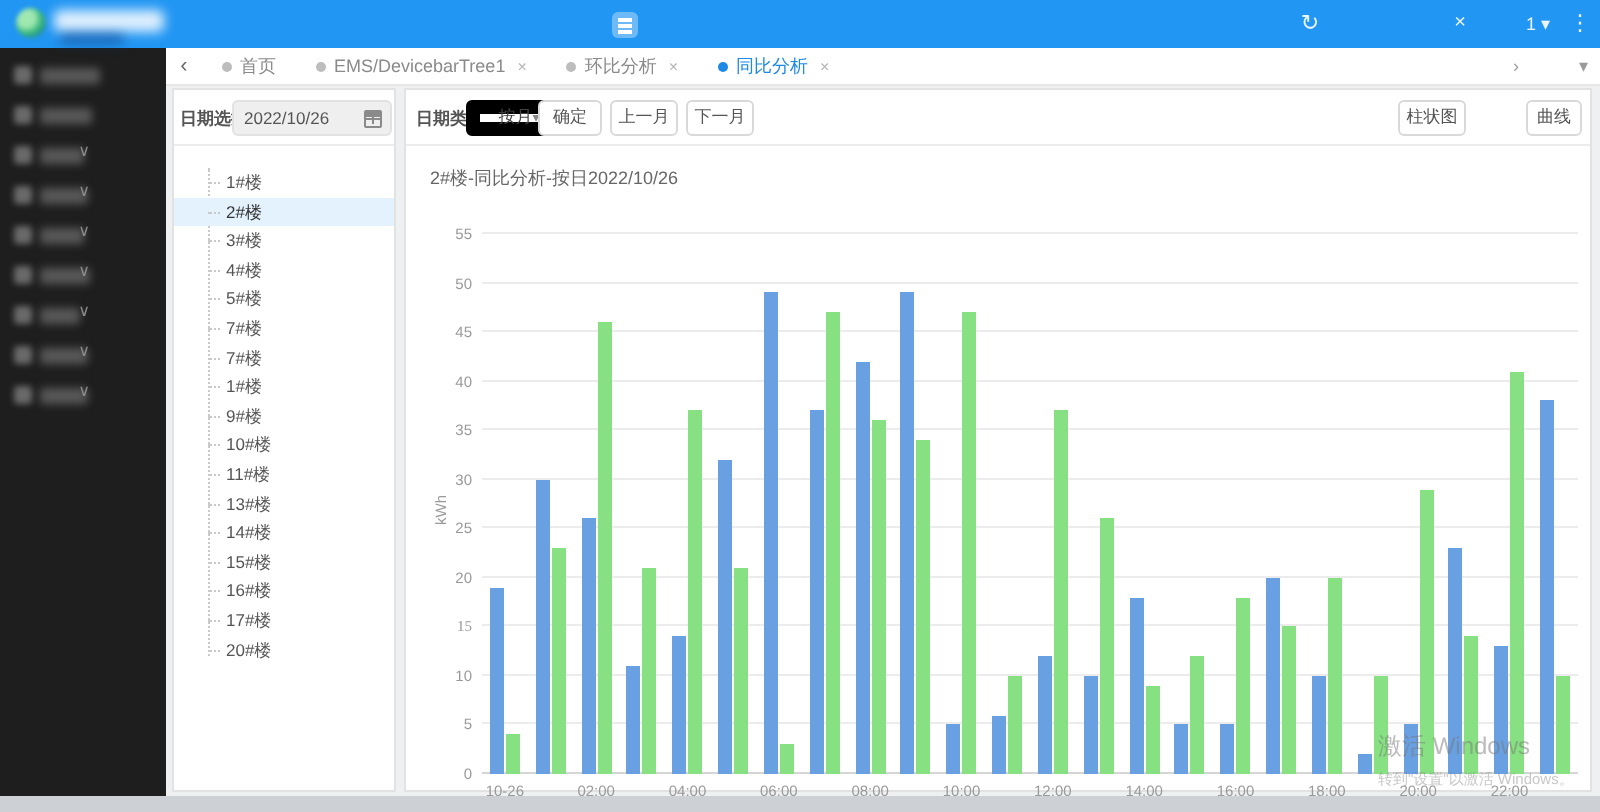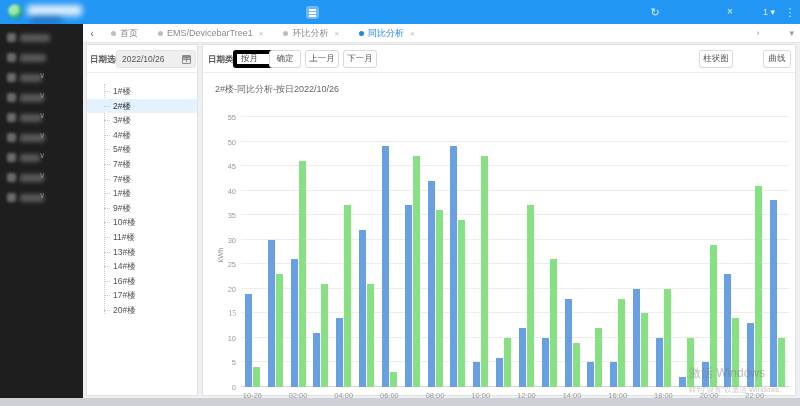--- a/index.html
+++ b/index.html
@@ -74,23 +74,23 @@
   .tree-guide { position:absolute; left:17px; top:0; bottom:4px; border-left:1px dotted #c9c9c9; }
   .tree-item { position:relative; height:14.6px; line-height:14.6px; font-size:8.5px; color:#555;
       padding-left:26px; cursor:pointer; }
   .tree-item::before { content:""; position:absolute; left:17px; top:7px; width:6px;
       border-top:1px dotted #c9c9c9; }
   .tree-item.selected { background:#e3f2fd; color:#333; }
 
   
   .mp-toolbar { position:relative; height:28px; border-bottom:1px solid #ececec; }
   .mp-label { position:absolute; left:5px; top:9px; font-size:8.5px; color:#555; font-weight:bold; }
-  .type-select { position:absolute; left:30px; top:5px; width:53px; height:18px; border:4px solid #000000;
+  .type-select { position:absolute; left:30px; top:5px; width:53px; height:18px; border:7px solid #000000;
       border-radius:3px; background:#fff; font-size:8.5px; color:#444; display:flex; align-items:center;
-      justify-content:space-between; padding:0 4px; cursor:pointer; }
+      justify-content:center; padding:0 4px; cursor:pointer; }
   .type-select .caret { font-size:7px; color:#888; }
   .btn { position:absolute; top:5px; height:18px; background:#fff; border:1px solid #d9d9d9;
       border-radius:3px; font-size:8.5px; color:#555; display:flex; align-items:center;
       justify-content:center; cursor:pointer; }
   .btn-confirm { left:66px; width:32px; }
   .btn-prev { left:102px; width:34px; }
   .btn-next { left:140px; width:34px; }
   .btn-bar { right:62px; width:34px; }
   .btn-curve { right:4px; width:28px; }
 
@@ -236,20 +236,21 @@
         <div class="tree-item">4#楼</div>
         <div class="tree-item">5#楼</div>
         <div class="tree-item">7#楼</div>
         <div class="tree-item">7#楼</div>
         <div class="tree-item">1#楼</div>
         <div class="tree-item">9#楼</div>
         <div class="tree-item">10#楼</div>
         <div class="tree-item">11#楼</div>
         <div class="tree-item">13#楼</div>
         <div class="tree-item">14#楼</div>
+        <div class="tree-item">15#楼</div>
         <div class="tree-item">16#楼</div>
         <div class="tree-item">17#楼</div>
         <div class="tree-item">20#楼</div>
       </div>
   </div>
 </div>
 
 <div class="panel main-panel">
   <div class="mp-toolbar">
     <span class="mp-label">日期类型</span>

